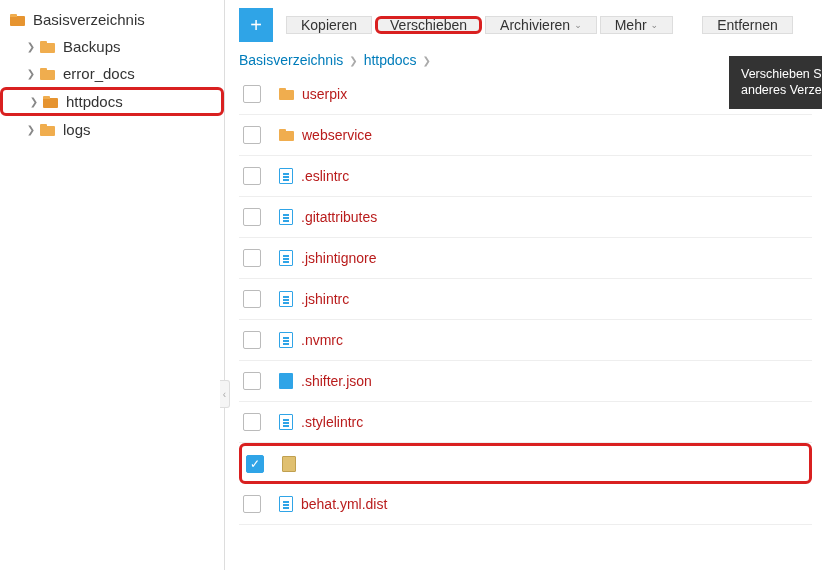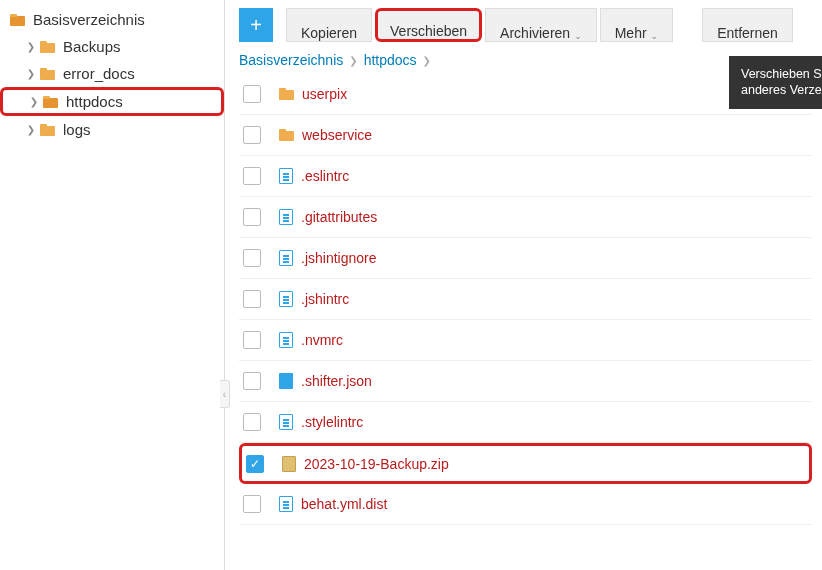--- a/index.html
+++ b/index.html
@@ -14,21 +14,21 @@
 .folder-icon { width: 15px; height: 12px; display:inline-block; margin-right: 8px; position:relative; }
 .folder-icon::before { content:''; position:absolute; bottom:0; left:0; width:15px; height:10px; background:#f0ad4e; border-radius:1px; }
 .folder-icon::after { content:''; position:absolute; top:0; left:0; width:7px; height:3px; background:#f0ad4e; border-radius:1px 1px 0 0; }
 .folder-icon.open::before { background:#e69430; }
 .tree-label { color:#333; }
 .highlight-box { border: 3px solid #d92020; border-radius:6px; }
 .sidebar .tree-item.highlight-box { padding-top:3px; padding-bottom:3px; }
 .main { flex:1; padding: 8px 10px 0 14px; position:relative; }
 .toolbar { display:flex; align-items:center; gap:3px; margin-bottom:6px; }
 .add-btn { width:34px; height:34px; background:#2fa4e7; display:flex; align-items:center; justify-content:center; color:#fff; font-size:20px; font-weight:300; cursor:pointer; margin-right:10px; }
-.tbtn { background:#f0f0f0; border:1px solid #ddd; height:34px; padding:0 14px; display:flex; align-items:flex-end; color:#333; font-size:14px; cursor:pointer; }
+.tbtn { background:#f0f0f0; border:1px solid #ddd; height:18px; padding:0 14px; display:flex; align-items:center; color:#333; font-size:14px; cursor:pointer; }
 .tbtn .caret { margin-left:4px; color:#888; font-size:9px; }
 .tbtn.highlight-box { border:3px solid #d92020; padding:0 12px; }
 .tooltip { position:absolute; top:56px; left:504px; width:286px; background:#333; color:#fff; padding:10px 12px; font-size:12.5px; line-height:1.3; z-index:20; }
 .breadcrumb { display:flex; align-items:center; gap:6px; color:#007cba; padding:4px 0 6px 0; font-size:14px; }
 .breadcrumb .sep { color:#aaa; font-size:10px; }
 .file-list { }
 .row { display:flex; align-items:center; height:41px; border-bottom:1px solid #eee; padding-left:4px; }
 .row.highlight-box { border:3px solid #d92020; height:41px; }
 .checkbox { width:18px; height:18px; border:1px solid #bbb; border-radius:2px; margin-right:18px; cursor:pointer; background:#fff; display:flex; align-items:center; justify-content:center; }
 .checkbox.checked { background:#2fa4e7; border-color:#2fa4e7; color:#fff; font-size:12px; }
@@ -146,21 +146,20 @@
           <span class="file-name">.shifter.json</span>
         </div>
         <div class="row">
           <div class="checkbox"></div>
           <span class="file-icon file"></span>
           <span class="file-name">.stylelintrc</span>
         </div>
         <div class="row highlight-box">
           <div class="checkbox checked">✓</div>
           <span class="file-icon zip"></span>
-          <span class="file-name">2023-10-19-Backup.zip</span>
         </div>
         <div class="row">
           <div class="checkbox"></div>
           <span class="file-icon file"></span>
           <span class="file-name">behat.yml.dist</span>
         </div>
       </div>
   </div>
 </div>
 

